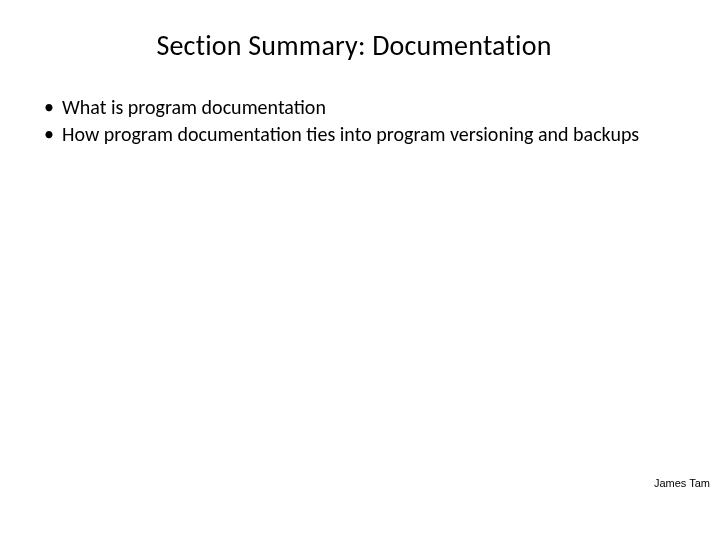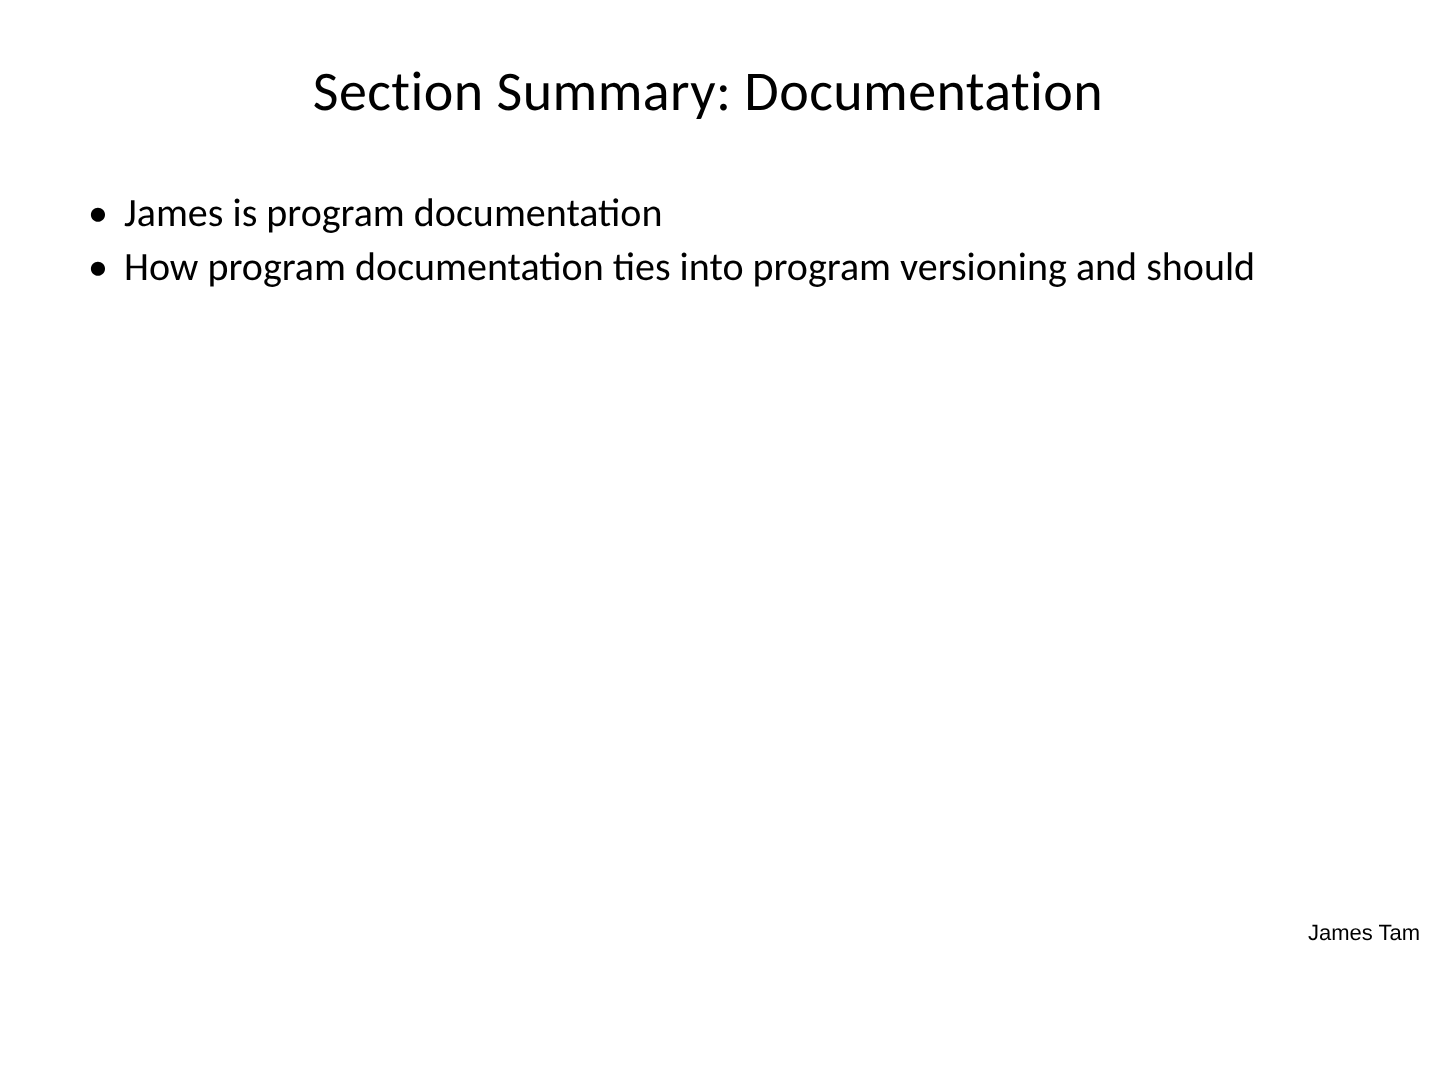--- a/index.html
+++ b/index.html
@@ -40,31 +40,31 @@
   .content li::before {
     content: "•";
     position: absolute;
     left: 4px;
     top: 0;
     font-size: 20px;
   }
   .footer {
     position: absolute;
     right: 10px;
-    bottom: 22px;
+    bottom: 6px;
     font-size: 11px;
     font-family: Arial, sans-serif;
     color: #000;
   }
 </style>
 </head>
 <body>
 
 <div class="slide">
   <h1 class="title">Section Summary: Documentation</h1>
   <div class="content">
     <ul>
-      <li>James is program documentation</li>
-      <li>How program documentation ties into program versioning and should</li>
+      <li>What is program documentation</li>
+      <li>How program documentation ties into program versioning and backups</li>
     </ul>
   </div>
   <div class="footer">James Tam</div>
 </div>
 
 </body></html>

